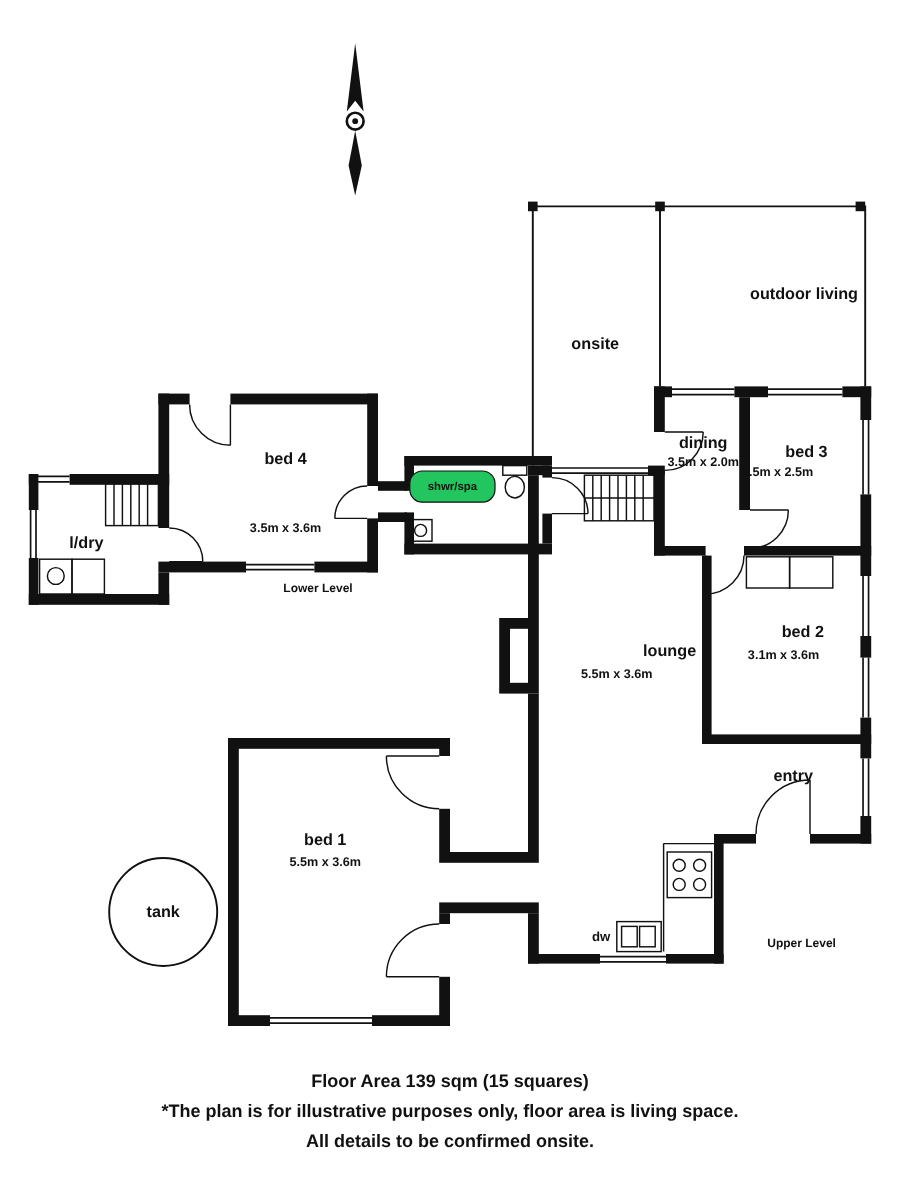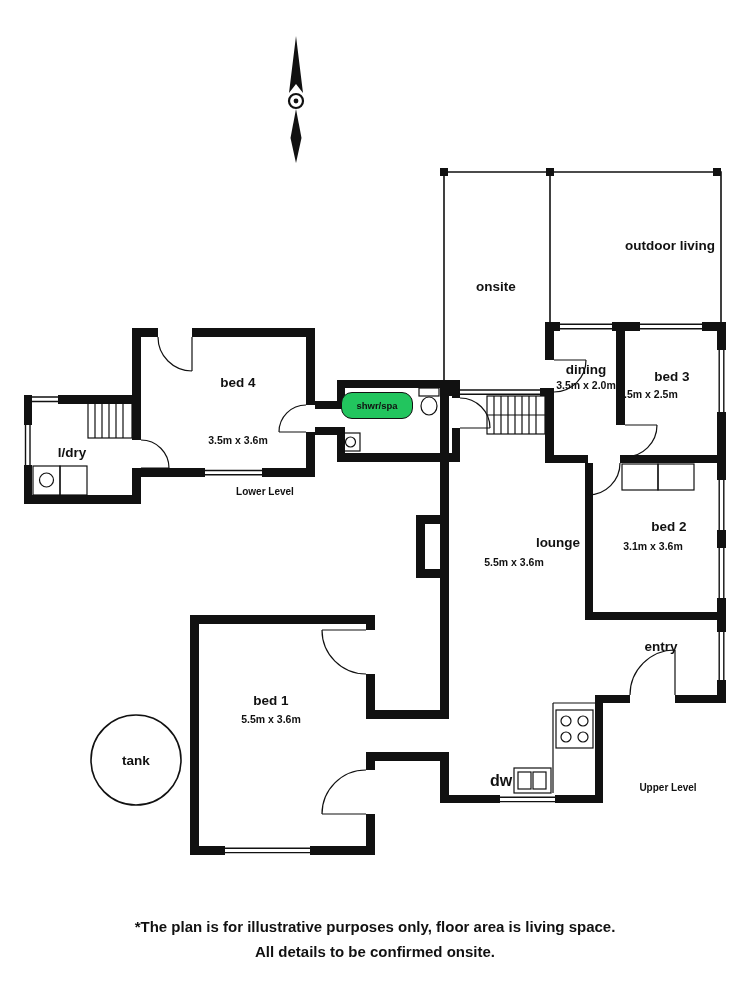--- a/index.html
+++ b/index.html
@@ -3,21 +3,21 @@
 <meta charset="utf-8">
 <style>
   html,body{margin:0;padding:0;background:#fff;}
   .plan{position:relative;width:750px;height:1000px;background:#ffffff;
         font-family:"Liberation Sans",sans-serif;color:#111;overflow:hidden;}
   svg{position:absolute;left:0;top:0;}
   .lbl{position:absolute;transform:translate(-50%,-50%);font-weight:bold;white-space:nowrap;}
   .room-name{font-size:13.5px;}
   .room-dims{font-size:10.5px;}
   .level-lbl{font-size:10px;}
-  .tiny{font-size:16px;}
+  .tiny{font-size:11px;}
   .spa-box{position:absolute;left:341px;top:392px;width:72px;height:27px;border:1.6px solid #111;
            border-radius:11px;background:#22c55e;display:flex;align-items:center;justify-content:center;
            font-size:9.5px;font-weight:bold;box-sizing:border-box;}
   .footer-line{position:absolute;left:0;width:100%;text-align:center;font-weight:bold;font-size:15px;}
 </style>
 </head>
 <body>
 
 <div class="plan">
 
@@ -220,16 +220,17 @@
   <div class="lbl room-name" style="left:271px;top:700px;">bed 1</div>
   <div class="lbl room-dims" style="left:271px;top:719px;">5.5m x 3.6m</div>
 
   <div class="lbl room-name" style="left:136px;top:760px;">tank</div>
 
   <div class="lbl tiny" style="left:501px;top:781px;">dw</div>
 
   <div class="lbl level-lbl" style="left:265px;top:491px;">Lower Level</div>
   <div class="lbl level-lbl" style="left:668px;top:787px;">Upper Level</div>
 
+  <div class="footer-line" style="top:893px;">Floor Area 139 sqm (15 squares)</div>
   <div class="footer-line" style="top:943px;">All details to be confirmed onsite.</div>
   <div class="footer-line" style="top:918px;">*The plan is for illustrative purposes only, floor area is living space.</div>
 
 </div>
 
 </body></html>

